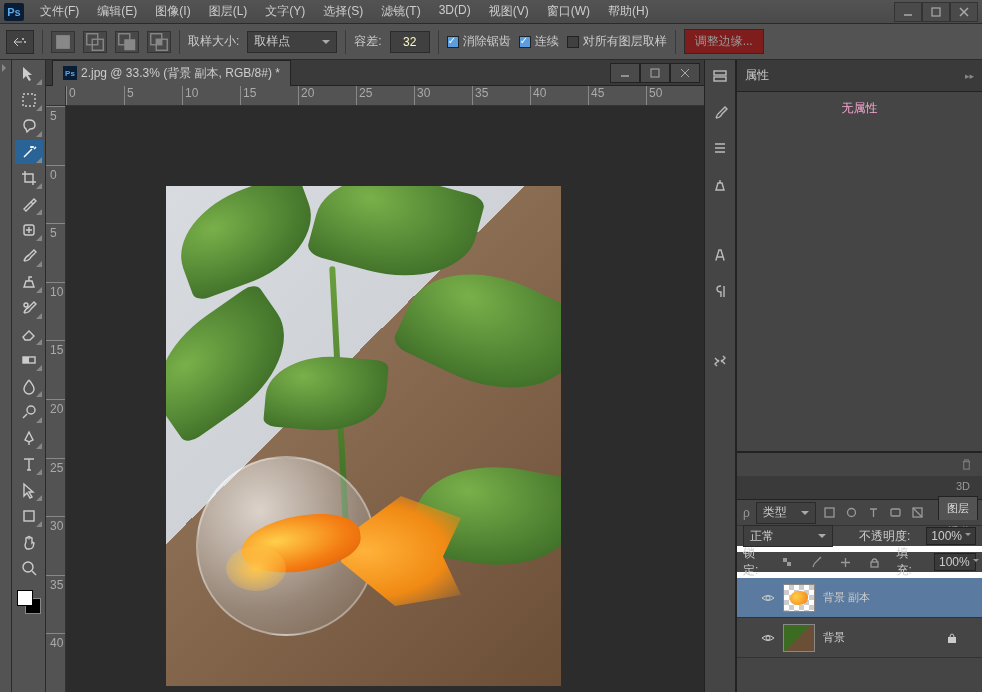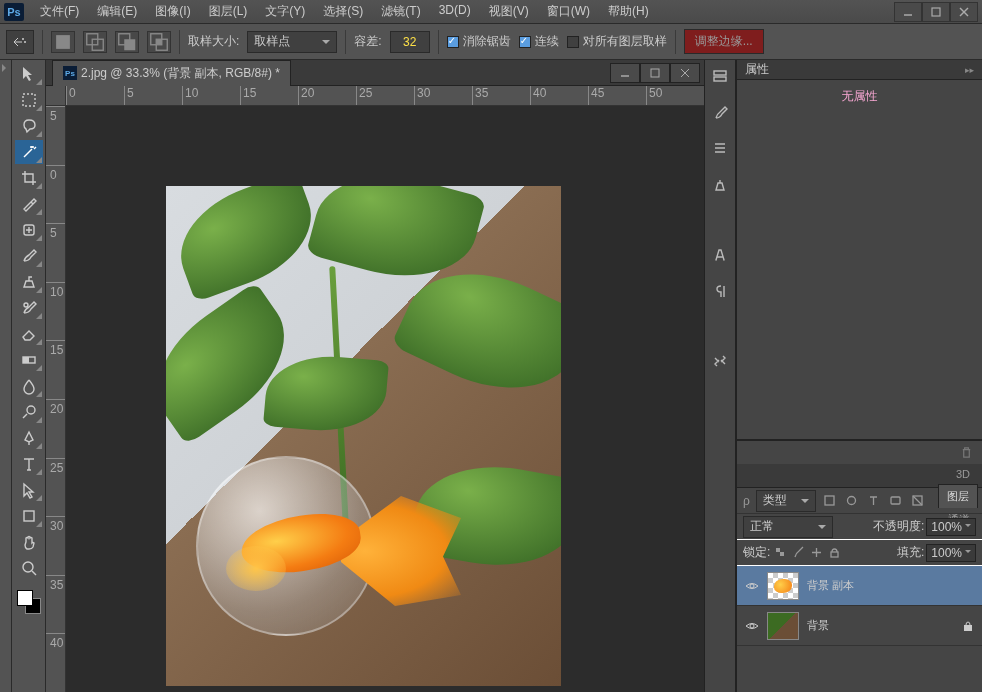--- a/index.html
+++ b/index.html
@@ -13,21 +13,21 @@
 .win-btn { width: 28px; height: 20px; background:#4a4a4a; border:1px solid #333; display:flex;align-items:center;justify-content:center;color:#aaa; }
 .win-btn svg{width:10px;height:10px;}
 
 .options-bar { height: 36px; background: #535353; border-bottom: 1px solid #2a2a2a; display: flex; align-items: center; padding: 0 6px; gap: 8px; }
 .tool-preset { width:28px;height:24px;background:#404040;border:1px solid #2a2a2a;display:flex;align-items:center;justify-content:center;}
 .sep { width:1px; height:24px; background:#3a3a3a; }
 .icon-btn { width:24px;height:22px;background:#484848;border:1px solid #333;display:flex;align-items:center;justify-content:center; }
 .opt-label { color:#ccc; }
 .dropdown { background:#404040; border:1px solid #2a2a2a; height:22px; padding:0 18px 0 6px; position:relative; min-width:90px; display:flex;align-items:center;}
 .dropdown::after { content:""; position:absolute; right:6px; top:8px; border:4px solid transparent; border-top-color:#aaa; }
-.input-num { background:#404040; border:1px solid #2a2a2a; height:22px; width:40px; color:#fde047; text-align:center; }
+.input-num { background:#404040; border:1px solid #2a2a2a; height:22px; width:40px; color:#fef9c3; text-align:center; }
 .chk { display:flex; align-items:center; gap:4px; }
 .chk-box { width:12px;height:12px;background:#5a9de0;border:1px solid #222;position:relative;}
 .chk-box.on::after{content:"✓";color:#fff;font-size:10px;position:absolute;left:0;top:-2px;}
 .chk-box.off{background:#404040;}
 .refine-btn { background:#7f1d1d; border:1px solid #2a2a2a; padding:3px 10px; color:#999; }
 
 .workspace { display:flex; height: calc(692px - 60px); }
 
 .tool-gutter { width:12px; background:#535353; border-right:1px solid #2a2a2a; position:relative;}
 .tool-gutter::before{content:"";position:absolute;top:4px;left:2px;width:0;height:0;border:4px solid transparent;border-left-color:#888;}
@@ -69,36 +69,36 @@
 .fish-body{position:absolute;left:30px;top:30px;width:120px;height:55px;background:radial-gradient(ellipse at 30% 40%,#ffcf4a,#f47c12 60%,#d85a05);border-radius:55% 45% 50% 50%;transform:rotate(-8deg);}
 .fish-tail{position:absolute;left:130px;top:10px;width:120px;height:110px;background:radial-gradient(ellipse at 20% 50%,#ffb23a,#f08a14 60%,rgba(240,138,20,0));clip-path:polygon(0 40%,50% 0,100% 20%,85% 55%,100% 90%,45% 100%,0 60%);}
 .fish-fin{position:absolute;left:15px;top:60px;width:60px;height:45px;background:radial-gradient(ellipse,#ffc548,rgba(244,124,18,0));border-radius:50%;}
 
 .mid-icons{width:32px;background:#454545;border-left:1px solid #222;border-right:1px solid #222;display:flex;flex-direction:column;align-items:center;padding-top:6px;gap:14px;}
 .mid-icons .mi{width:22px;height:22px;display:flex;align-items:center;justify-content:center;}
 .mid-icons svg{width:16px;height:16px;stroke:#bbb;fill:none;stroke-width:1.4;}
 .mid-icons .gap{height:20px;}
 
 .panels{width:246px;background:#454545;display:flex;flex-direction:column;border-left:1px solid #222;}
-.panel-head{height:20px;background:#3a3a3a;display:flex;align-items:center;padding:0 8px;border-bottom:1px solid #222;font-size:11px;justify-content:space-between;}
+.panel-head{height:32px;background:#3a3a3a;display:flex;align-items:center;padding:0 8px;border-bottom:1px solid #222;font-size:11px;justify-content:space-between;}
 .panel-head .arrows{font-size:9px;color:#888;}
 .props-body{flex:0 0 360px;background:#454545;padding:8px;color:#f9a8d4;border-bottom:1px solid #222;text-align:center;}
 .layers-panel{flex:1;display:flex;flex-direction:column;background:#454545;}
 .layers-tabs{height:24px;background:#3a3a3a;display:flex;align-items:flex-end;padding:0 4px;border-bottom:1px solid #222;flex-direction:column;}
 .ptab{padding:4px 8px;color:#999;font-size:11px;}
 .ptab.active{background:#535353;color:#ddd;border:1px solid #222;border-bottom:none;}
 .layers-toolbar{height:26px;display:flex;align-items:center;padding:0 6px;gap:6px;border-bottom:1px solid #333;}
 .layers-toolbar .dropdown{min-width:60px;}
 .mini-ico{width:16px;height:16px;display:flex;align-items:center;justify-content:center;}
 .mini-ico svg{width:13px;height:13px;stroke:#999;fill:none;stroke-width:1.3;}
-.layers-row{height:26px;display:flex;align-items:center;padding:0 6px;gap:2px;border-bottom:1px solid #ffffff;}
+.layers-row{height:26px;display:flex;align-items:center;padding:0 6px;gap:16px;border-bottom:6px solid #ffffff;}
 .pct-box{background:#3a3a3a;border:1px solid #222;padding:1px 4px;min-width:42px;display:flex;align-items:center;justify-content:space-between;}
 .pct-box::after{content:"";border:3px solid transparent;border-top-color:#999;margin-left:3px;}
 .layer-list{flex:1;overflow:auto;}
-.layer{height:40px;display:flex;align-items:center;padding:0 8px;gap:8px;border-bottom:1px solid #333;}
+.layer{height:40px;display:flex;align-items:center;padding:0 24px;gap:8px;border-bottom:1px solid #333;}
 .layer.sel{background:#5a7aa0;}
 .eye{width:14px;height:14px;}
 .eye svg{width:14px;height:14px;stroke:#ccc;fill:none;}
 .thumb{width:32px;height:28px;background:#fff;border:1px solid #888;position:relative;overflow:hidden;}
 .thumb.checker{background:repeating-conic-gradient(#ccc 0 25%,#fff 0 50%) 0 0/10px 10px;}
 .thumb.checker::after{content:"";position:absolute;left:6px;top:6px;width:18px;height:14px;background:radial-gradient(circle at 35% 40%,#ffcf4a,#f47c12);border-radius:50% 40% 50% 40%;}
 .thumb.plant-th::after{content:"";position:absolute;inset:0;background:linear-gradient(135deg,#3c6b22 0 50%,#6b4e36 50%);}
 .layer-name{flex:1;font-size:11px;}
 .layer .lock{width:12px;height:12px;}
 .layer .lock svg{width:12px;height:12px;fill:#ccc;}

